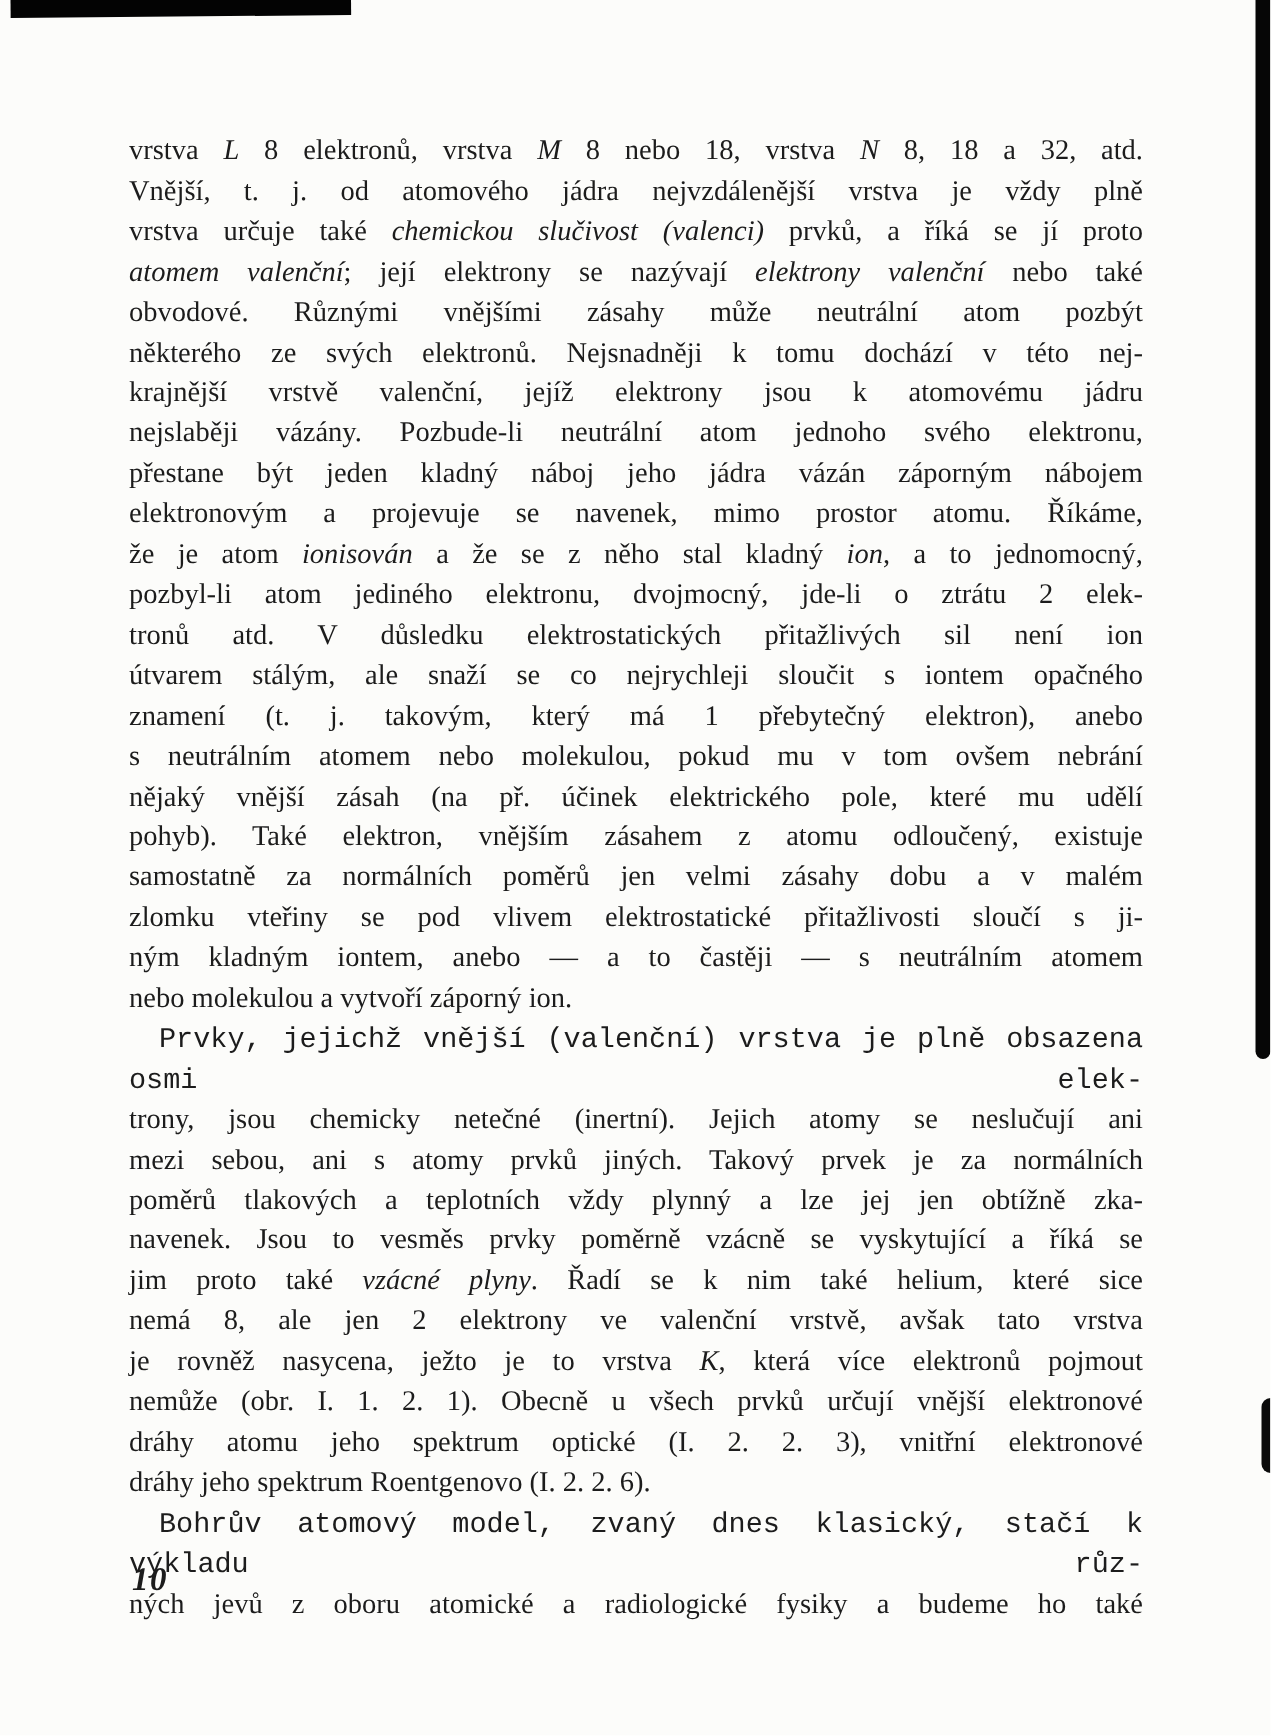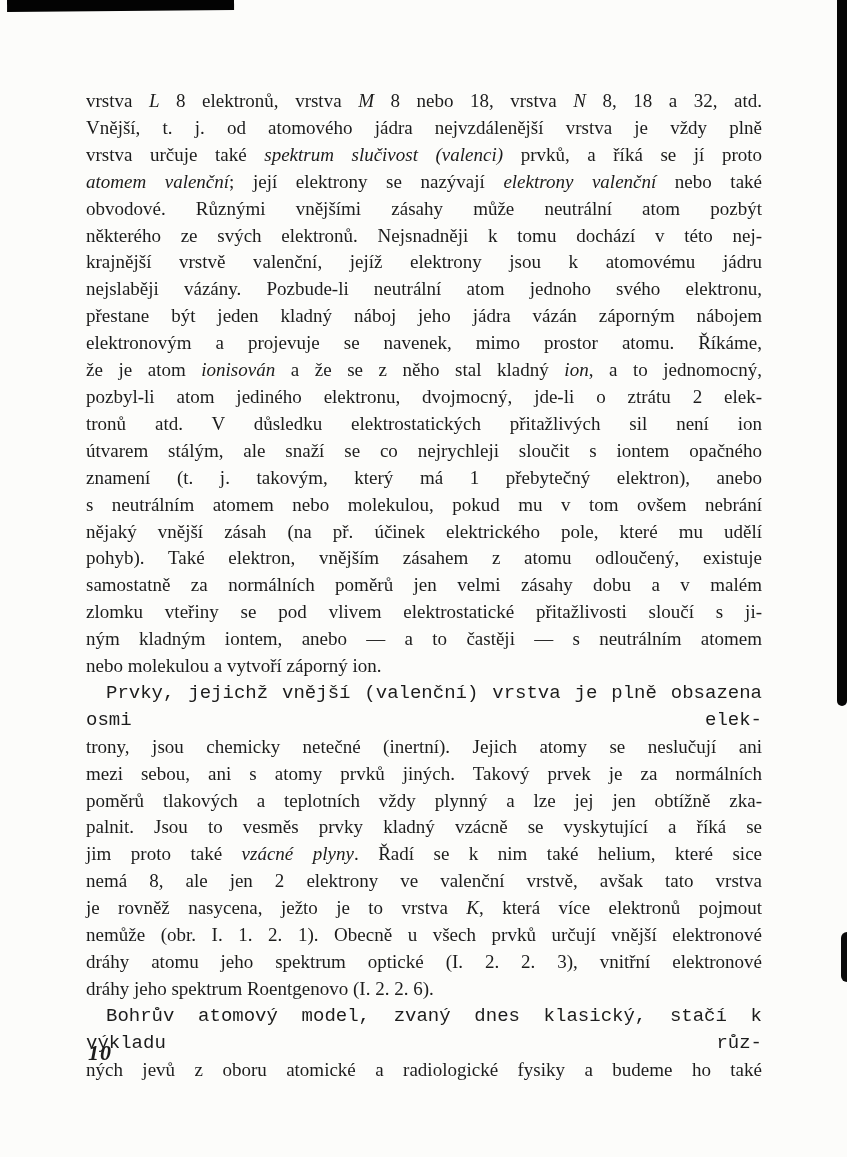--- a/index.html
+++ b/index.html
@@ -94,21 +94,21 @@
 <div class="page">
 
   <div class="artifact-top-left"></div>
   <div class="artifact-right-bar"></div>
   <div class="artifact-right-mark"></div>
 
   <div class="text-block">
       <div class="para">
         <div class="line"><span>vrstva </span><em>L</em><span> 8 elektronů, vrstva </span><em>M</em><span> 8 nebo 18, vrstva </span><em>N</em><span> 8, 18 a 32, atd.</span></div>
         <div class="line"><span>Vnější, t. j. od atomového jádra nejvzdálenější vrstva je vždy plně</span></div>
-        <div class="line"><span>vrstva určuje také </span><em>spektrum slučivost (valenci)</em><span> prvků, a říká se jí proto</span></div>
+        <div class="line"><span>vrstva určuje také </span><em>chemickou slučivost (valenci)</em><span> prvků, a říká se jí proto</span></div>
         <div class="line"><em>atomem valenční</em><span>; její elektrony se nazývají </span><em>elektrony valenční</em><span> nebo také</span></div>
         <div class="line"><span>obvodové. Různými vnějšími zásahy může neutrální atom pozbýt</span></div>
         <div class="line"><span>některého ze svých elektronů. Nejsnadněji k tomu dochází v této nej-</span></div>
         <div class="line"><span>krajnější vrstvě valenční, jejíž elektrony jsou k atomovému jádru</span></div>
         <div class="line"><span>nejslaběji vázány. Pozbude-li neutrální atom jednoho svého elektronu,</span></div>
         <div class="line"><span>přestane být jeden kladný náboj jeho jádra vázán záporným nábojem</span></div>
         <div class="line"><span>elektronovým a projevuje se navenek, mimo prostor atomu. Říkáme,</span></div>
         <div class="line"><span>že je atom </span><em>ionisován</em><span> a že se z něho stal kladný </span><em>ion</em><span>, a to jednomocný,</span></div>
         <div class="line"><span>pozbyl-li atom jediného elektronu, dvojmocný, jde-li o ztrátu 2 elek-</span></div>
         <div class="line"><span>tronů atd. V důsledku elektrostatických přitažlivých sil není ion</span></div>
@@ -120,21 +120,21 @@
         <div class="line"><span>samostatně za normálních poměrů jen velmi zásahy dobu a v malém</span></div>
         <div class="line"><span>zlomku vteřiny se pod vlivem elektrostatické přitažlivosti sloučí s ji-</span></div>
         <div class="line"><span>ným kladným iontem, anebo — a to častěji — s neutrálním atomem</span></div>
         <div class="line last"><span>nebo molekulou a vytvoří záporný ion.</span></div>
       </div>
       <div class="para">
         <div class="line indent"><span>Prvky, jejichž vnější (valenční) vrstva je plně obsazena osmi elek-</span></div>
         <div class="line"><span>trony, jsou chemicky netečné (inertní). Jejich atomy se neslučují ani</span></div>
         <div class="line"><span>mezi sebou, ani s atomy prvků jiných. Takový prvek je za normálních</span></div>
         <div class="line"><span>poměrů tlakových a teplotních vždy plynný a lze jej jen obtížně zka-</span></div>
-        <div class="line"><span>palnit. Jsou to vesměs prvky kladný vzácně se vyskytující a říká se</span></div>
+        <div class="line"><span>navenek. Jsou to vesměs prvky poměrně vzácně se vyskytující a říká se</span></div>
         <div class="line"><span>jim proto také </span><em>vzácné plyny</em><span>. Řadí se k nim také helium, které sice</span></div>
         <div class="line"><span>nemá 8, ale jen 2 elektrony ve valenční vrstvě, avšak tato vrstva</span></div>
         <div class="line"><span>je rovněž nasycena, ježto je to vrstva </span><em>K</em><span>, která více elektronů pojmout</span></div>
         <div class="line"><span>nemůže (obr. I. 1. 2. 1). Obecně u všech prvků určují vnější elektronové</span></div>
         <div class="line"><span>dráhy atomu jeho spektrum optické (I. 2. 2. 3), vnitřní elektronové</span></div>
         <div class="line last"><span>dráhy jeho spektrum Roentgenovo (I. 2. 2. 6).</span></div>
       </div>
       <div class="para">
         <div class="line indent"><span>Bohrův atomový model, zvaný dnes klasický, stačí k výkladu růz-</span></div>
         <div class="line"><span>ných jevů z oboru atomické a radiologické fysiky a budeme ho také</span></div>

